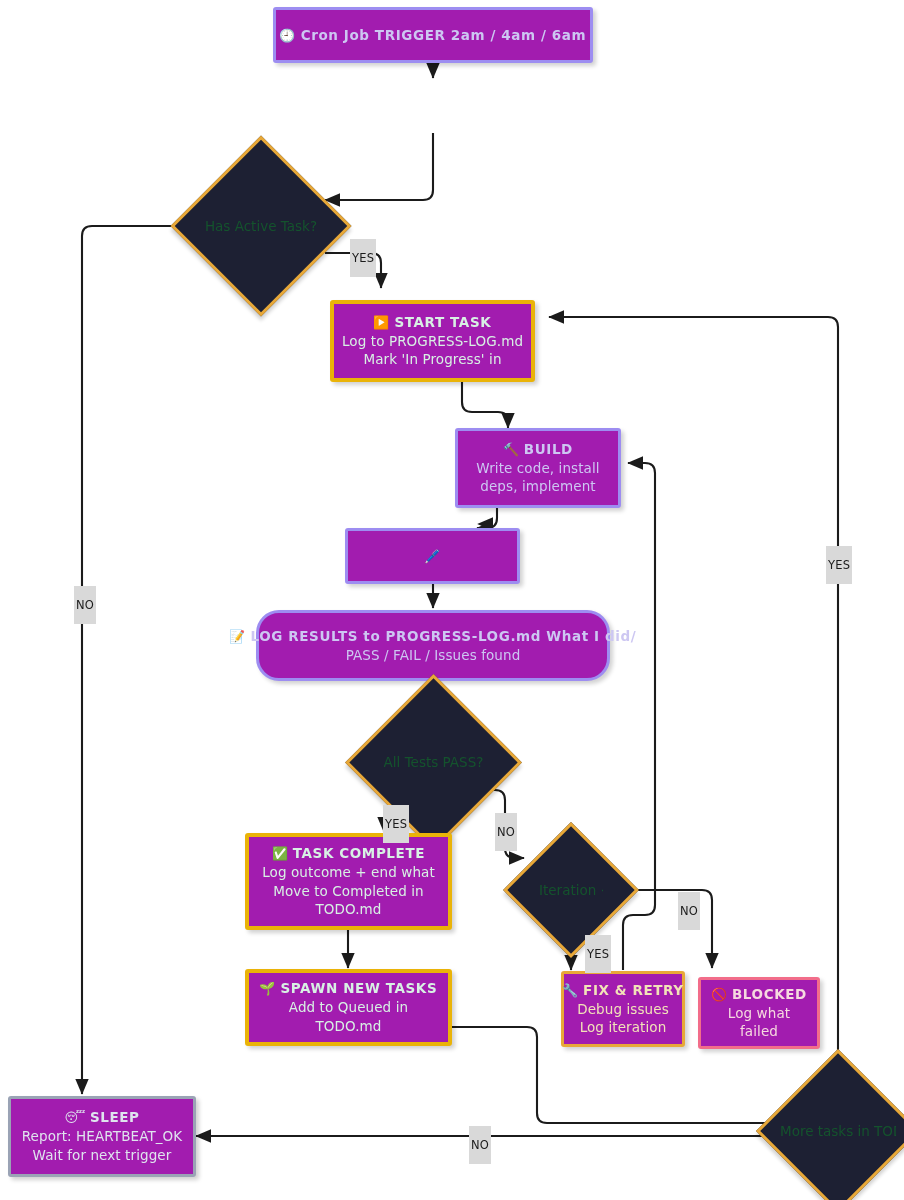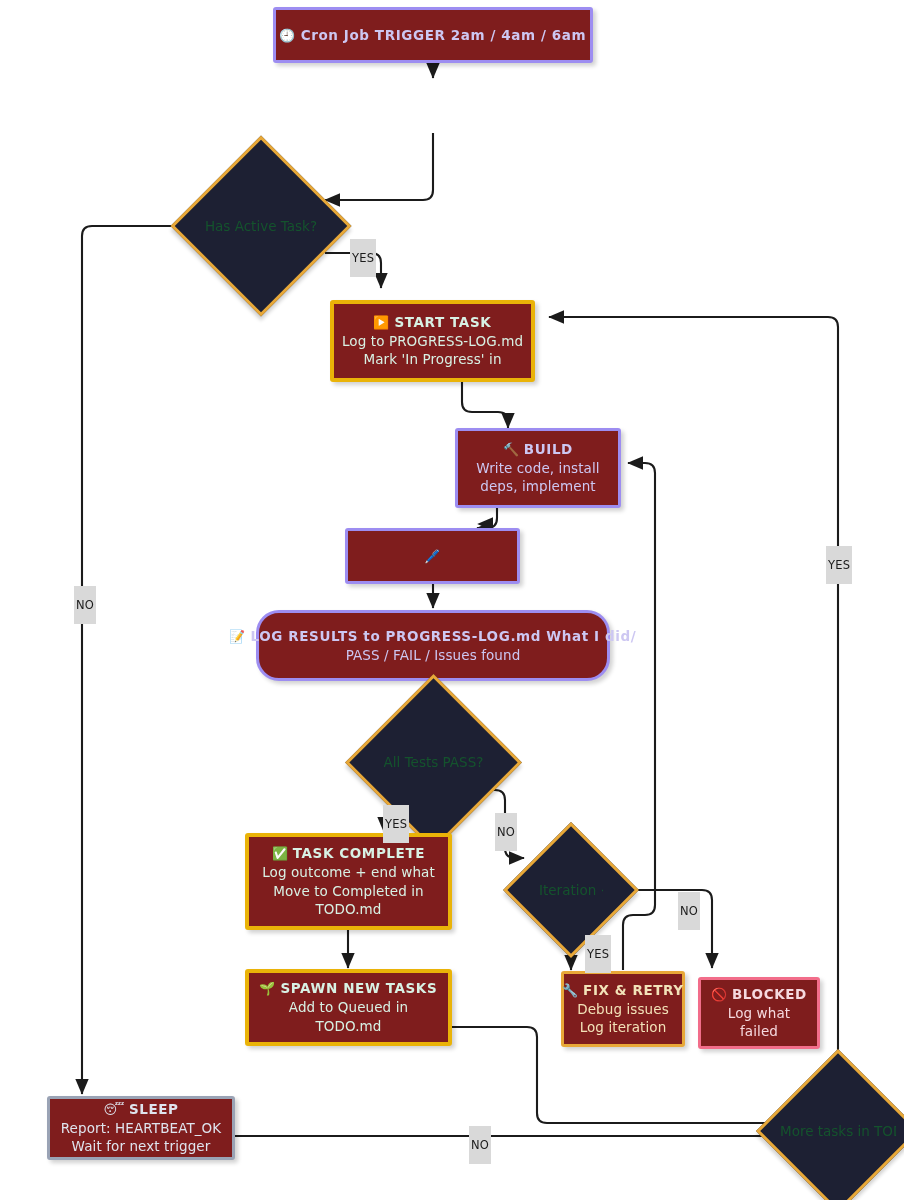--- a/index.html
+++ b/index.html
@@ -22,21 +22,21 @@
   }
   .node {
     position: absolute;
     box-sizing: border-box;
     display: flex;
     flex-direction: column;
     align-items: center;
     justify-content: center;
     text-align: center;
     border-radius: 3px;
-    background: #7f1d1d;
+    background: #a21caf;
     box-shadow: 3px 3px 4px rgba(0,0,0,0.18);
     padding: 6px 8px;
     line-height: 1.38;
     font-size: 13.5px;
     letter-spacing: 0.1px;
   }
   .node .ln { display:block; white-space: nowrap; }
   .node .ln.head { font-weight: 700; letter-spacing: 0.6px; }
   .node .emoji { font-size: 13px; margin-right: 4px; }
 
@@ -232,21 +232,21 @@
 
   <div class="diamond" style="left:780px; top:1073px; width:116px; height:116px;">
     <div class="dshape"></div>
     <div class="dtext">
       <span class="ln">More</span>
       <span class="ln">tasks</span>
       <span class="ln">in TODO?</span>
     </div>
   </div>
 
-  <div class="node v-silver" style="left:8px; top:1096px; width:188px; height:64px;margin-left:39px;">
+  <div class="node v-silver" style="left:8px; top:1096px; width:188px; height:81px;">
     <span class="ln head">
       <span class="emoji">😴</span><span>SLEEP</span>
     </span>
     <span class="ln">Report: HEARTBEAT_OK</span>
     <span class="ln">Wait for next trigger</span>
   </div>
 
   <div class="edge-label" style="left:350px; top:239px;">YES</div>
   <div class="edge-label" style="left:74px; top:586px;">NO</div>
   <div class="edge-label" style="left:383px; top:805px;">YES</div>

